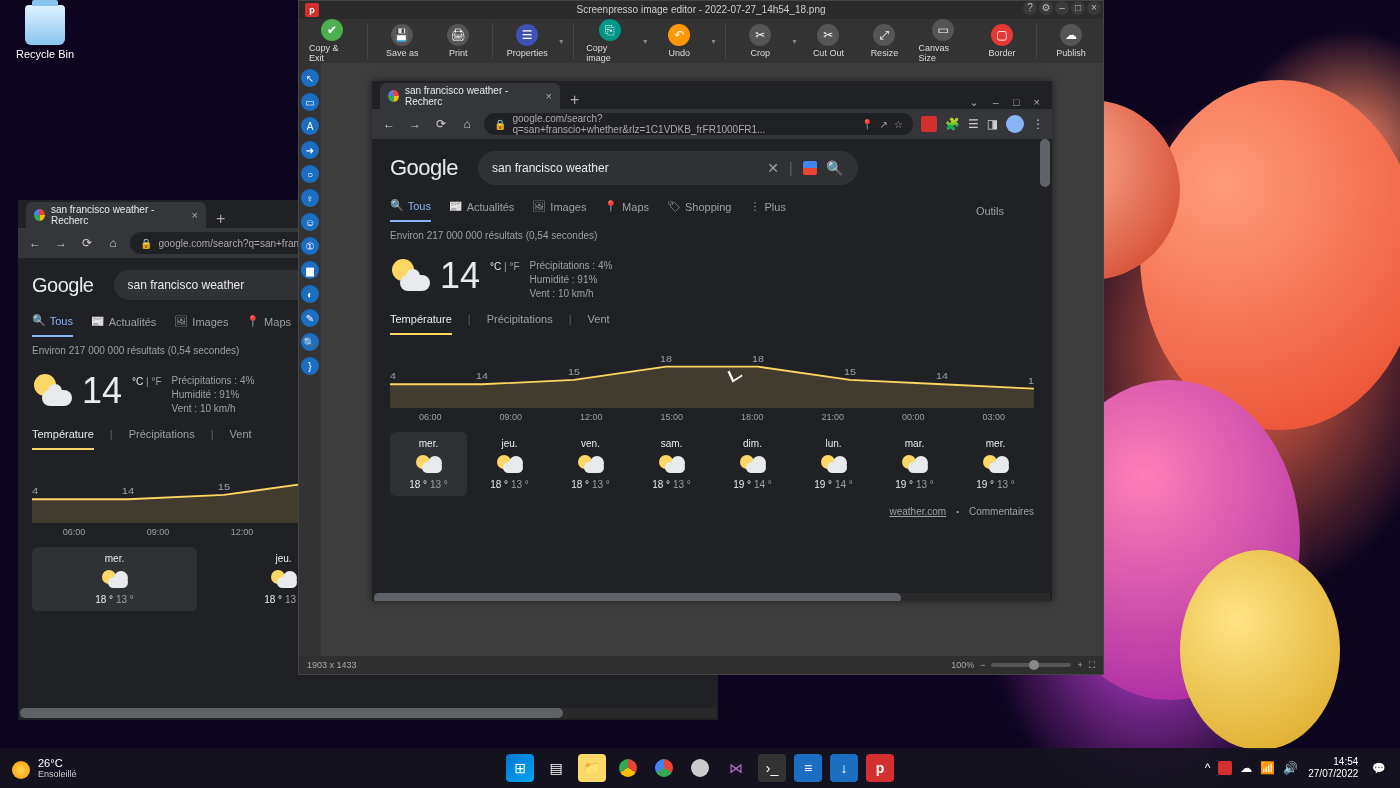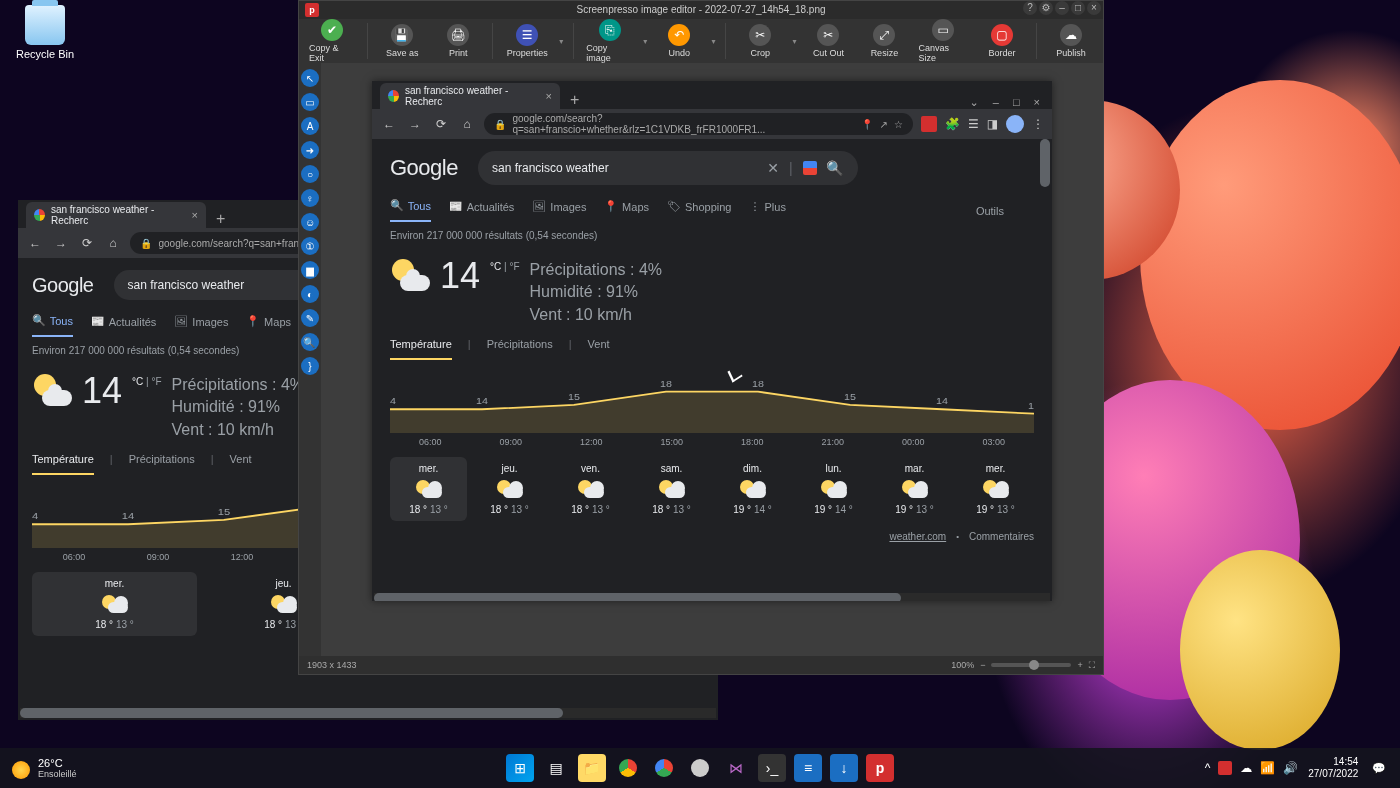--- a/index.html
+++ b/index.html
@@ -85,21 +85,21 @@
 .g-results { font-size: 10px; color: #9aa0a6; margin-top: 8px; }
 .g-weather { display: flex; margin-top: 14px; gap: 18px; }
 .g-weather-left { display: flex; align-items: flex-start; gap: 10px; }
 .w-icon-lg { width: 40px; height: 40px; position:relative;}
 .w-sun { position:absolute; width:22px;height:22px;border-radius:50%;background:#fdd663; top:4px; left:2px;}
 .w-cloud{ position:absolute; width:30px; height:16px; background:#e8eaed; border-radius:10px; bottom:4px; right:0;}
 .w-cloud::before{content:"";position:absolute;width:14px;height:14px;background:#e8eaed;border-radius:50%;top:-6px;left:6px;}
 .w-temp { font-size: 36px; font-weight: 300; color: #e8eaed; }
 .w-units { font-size: 10px; color: #9aa0a6; margin-top:6px;}
 .w-units .sel{color:#e8eaed;}
-.w-details { font-size: 16px; color: #9aa0a6; line-height: 1.4; margin-top:4px;}
+.w-details { font-size: 10px; color: #9aa0a6; line-height: 1.4; margin-top:4px;}
 .g-weather-right { margin-left: auto; text-align: right; max-width:260px;}
 .w-loc { font-size: 15px; color: #e8eaed; }
 .w-time { font-size: 11px; color: #9aa0a6; margin-top:2px;}
 .g-wtabs { display: flex; gap: 16px; font-size: 11px; color: #9aa0a6; margin-top: 12px; }
 .g-wtab.active { color: #e8eaed; border-bottom: 2px solid #fdd663; padding-bottom: 8px; }
 .g-wtab-sep{ color:#5f6368;}
 .g-chart { margin-top: 18px; height: 55px; position: relative; }
 .g-chart svg { width: 100%; height: 100%; }
 .g-chart-label, .g-hour { flex: 1; text-align: center;}
 .g-hourly { display: flex; margin-top: 4px; font-size: 9px; color: #9aa0a6; }

